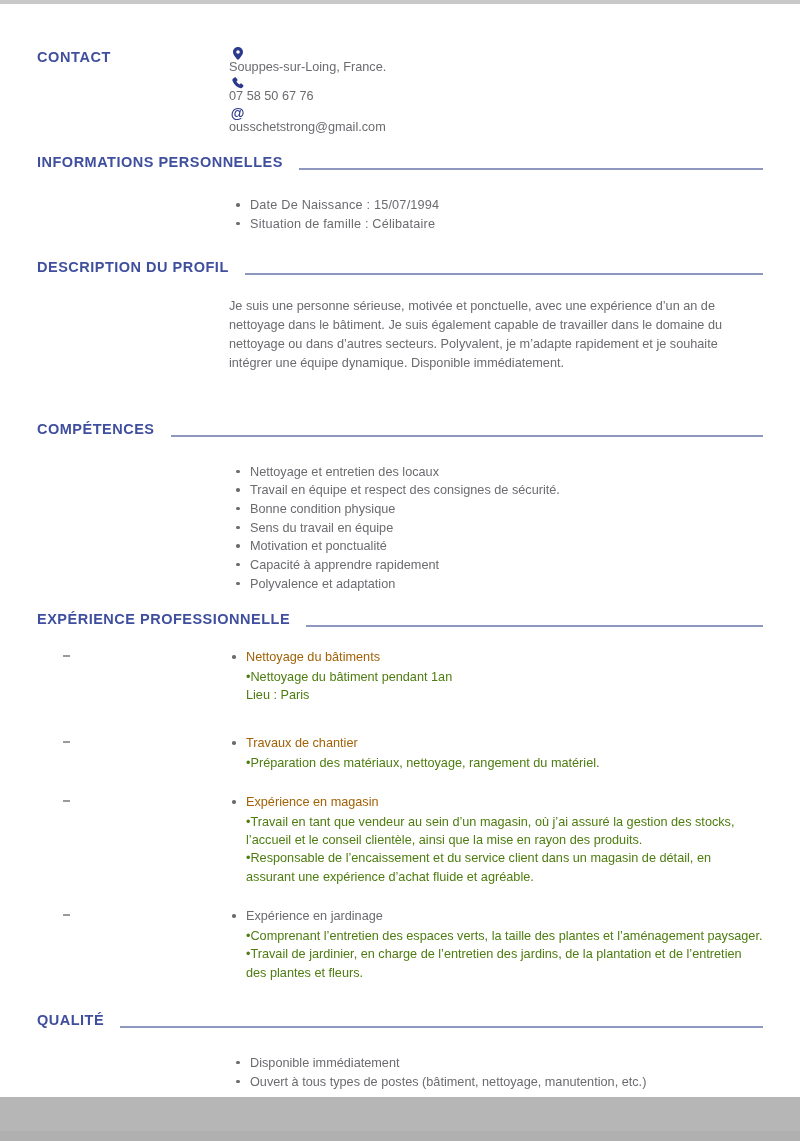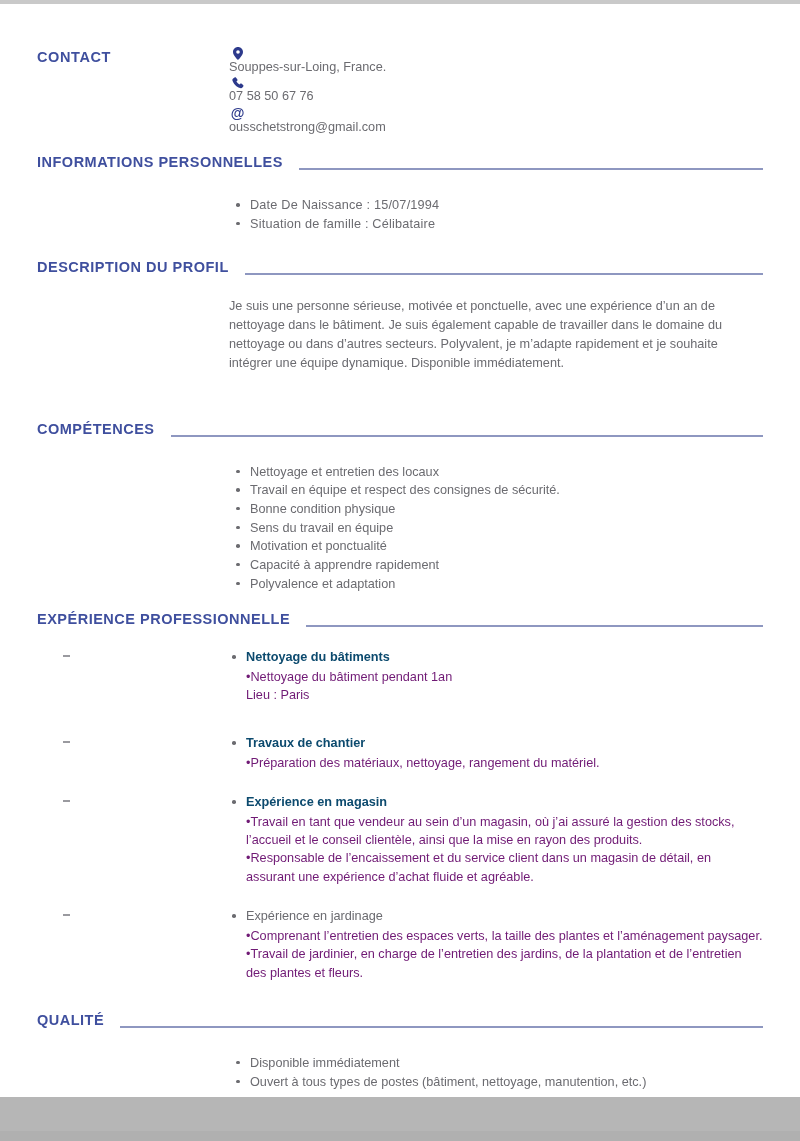--- a/index.html
+++ b/index.html
@@ -170,31 +170,31 @@
     content: "";
     position: absolute;
     left: 3px;
     top: 7px;
     width: 3.5px;
     height: 3.5px;
     border-radius: 50%;
     background: #6b6b70;
   }
   .exp-title {
-    font-weight: bold;
-    color: #0c4a6e;
+    font-weight: normal;
+    color: #a16207;
     font-size: 12.7px;
     margin-bottom: 1px;
   }
   .exp-title.plain {
     font-weight: normal;
     color: #6b6b70;
   }
   .exp-sub {
-    color: #701a75;
+    color: #4d7c0f;
     line-height: 1.45;
   }
 
   .spacer-sm { height: 14px; }
   .spacer-md { height: 22px; }
 </style>
 </head>
 <body>
 
 <div class="viewer-top-band"></div>

